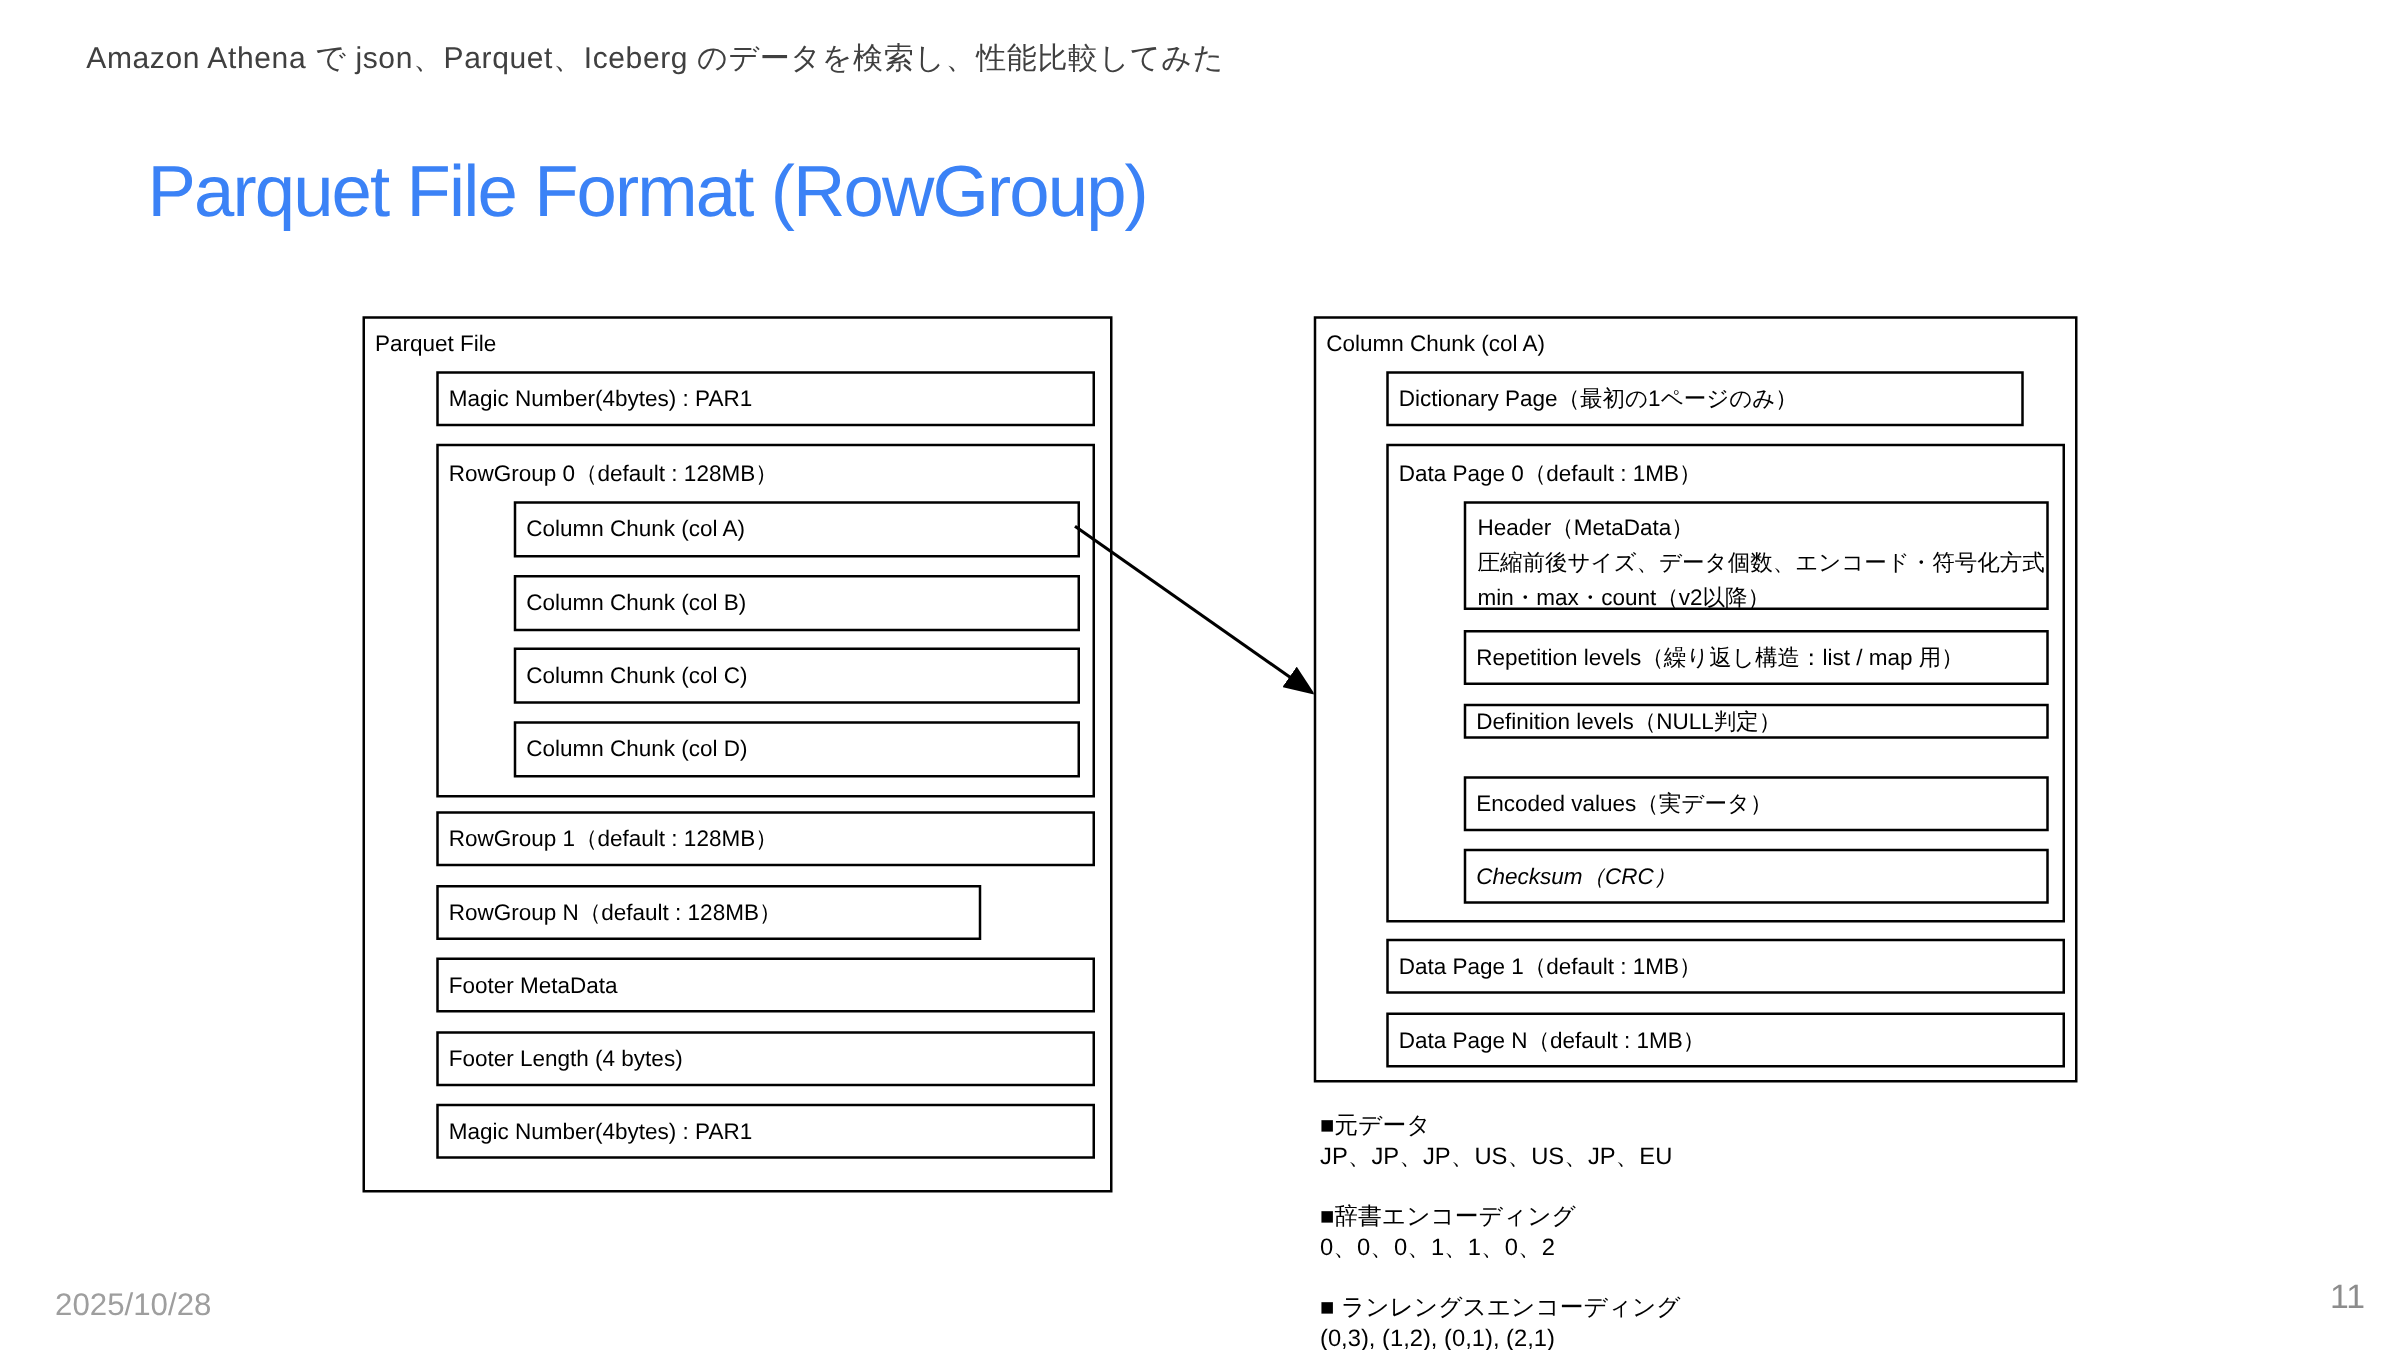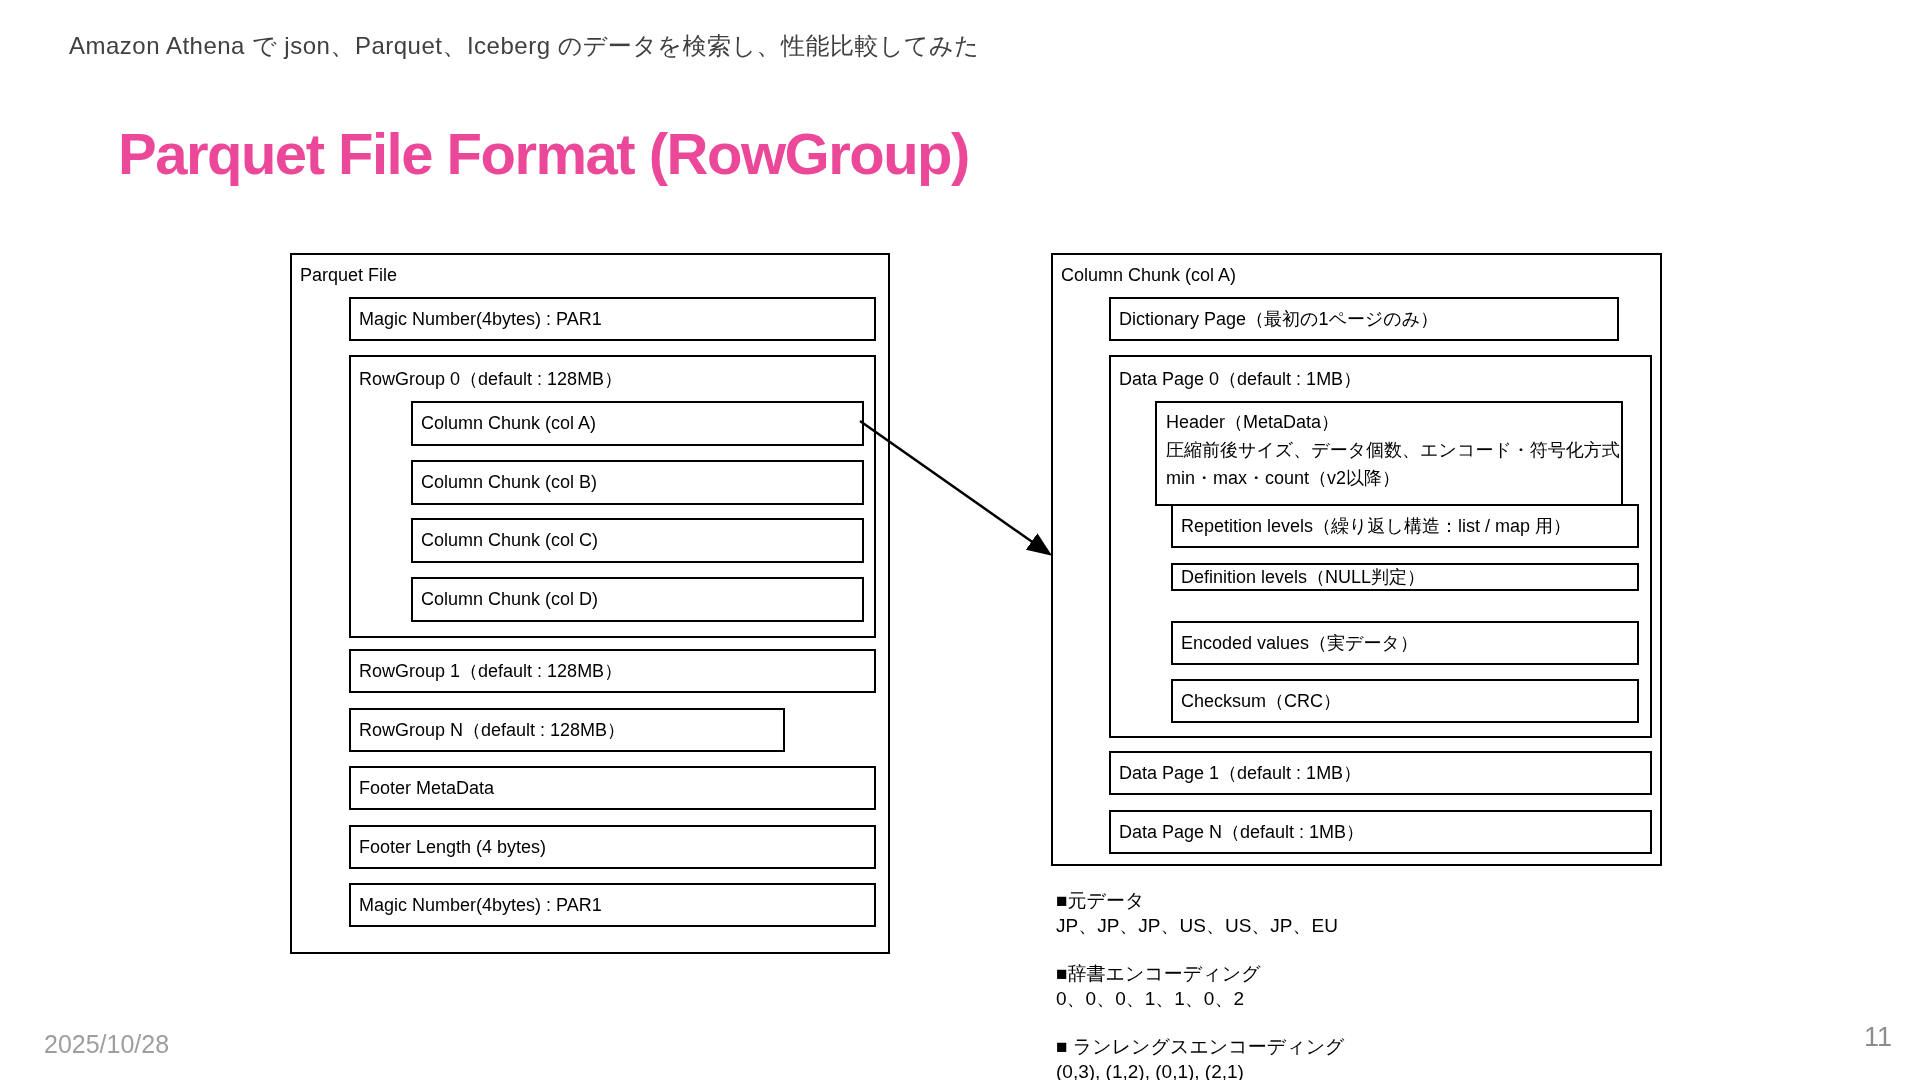--- a/index.html
+++ b/index.html
@@ -10,21 +10,21 @@
     position: relative; overflow: hidden; color: #000;
   }
   .slide { position: absolute; inset: 0; background: #fff; }
 
   .slide-header {
     position: absolute; left: 44px; top: 30px;
     font-size: 24px; color: #404040; letter-spacing: 0.5px; margin-left: 25px;
   }
   .slide-title {
     position: absolute; left: 118px; top: 120px;
-    font-size: 58px; font-weight: 700; color: #ec4899; letter-spacing: -1.5px;
+    font-size: 58px; font-weight: 400; color: #3b82f6; letter-spacing: -1.5px;
   }
 
   .box { position: absolute; border: 2px solid #000; background: #fff; }
   .leaf { display: flex; align-items: center; padding: 0 8px; font-size: 18px; }
   .container-label {
     position: absolute; top: 10px; left: 8px;
     font-size: 18px; white-space: nowrap;
   }
 
   .hdr-multiline { padding: 6px 9px; font-size: 18px; line-height: 1.55; }
@@ -84,30 +84,30 @@
   </svg>
 
   <div class="box" style="left:1051px; top:253px; width:611px; height:613px;">
     <span class="container-label">Column Chunk (col A)</span>
 
     <div class="box leaf" style="left:56px; top:42px; width:510px; height:44px;">Dictionary Page（最初の1ページのみ）</div>
 
     <div class="box" style="left:56px; top:100px; width:543px; height:383px;">
       <span class="container-label">Data Page 0（default : 1MB）</span>
 
-      <div class="box hdr-multiline" style="left:44px; top:44px; width:468px; height:105px;">
+      <div class="box hdr-multiline" style="left:60px; top:44px; width:468px; height:87px;">
         <div>Header（MetaData）</div>
         <div>圧縮前後サイズ、データ個数、エンコード・符号化方式</div>
         <div>min・max・count（v2以降）</div>
       </div>
 
       <div class="box leaf" style="left:60px; top:147px; width:468px; height:44px;">Repetition levels（繰り返し構造：list / map 用）</div>
       <div class="box leaf" style="left:60px; top:206px; width:468px; height:28px;">Definition levels（NULL判定）</div>
       <div class="box leaf" style="left:60px; top:264px; width:468px; height:44px;">Encoded values（実データ）</div>
-      <div class="box leaf" style="left:60px; top:322px; width:468px; height:44px;">Checksum（CRC）</div>
+      <div class="box leaf" style="left:60px; top:322px; width:468px; height:44px;font-style:italic;">Checksum（CRC）</div>
     </div>
 
     <div class="box leaf" style="left:56px; top:496px; width:543px; height:44px;">Data Page 1（default : 1MB）</div>
     <div class="box leaf" style="left:56px; top:555px; width:543px; height:44px;">Data Page N（default : 1MB）</div>
   </div>
 
   <div class="notes">
     <div class="note-group">
       <div class="note-heading">■元データ</div>
       <div class="note-value">JP、JP、JP、US、US、JP、EU</div>

